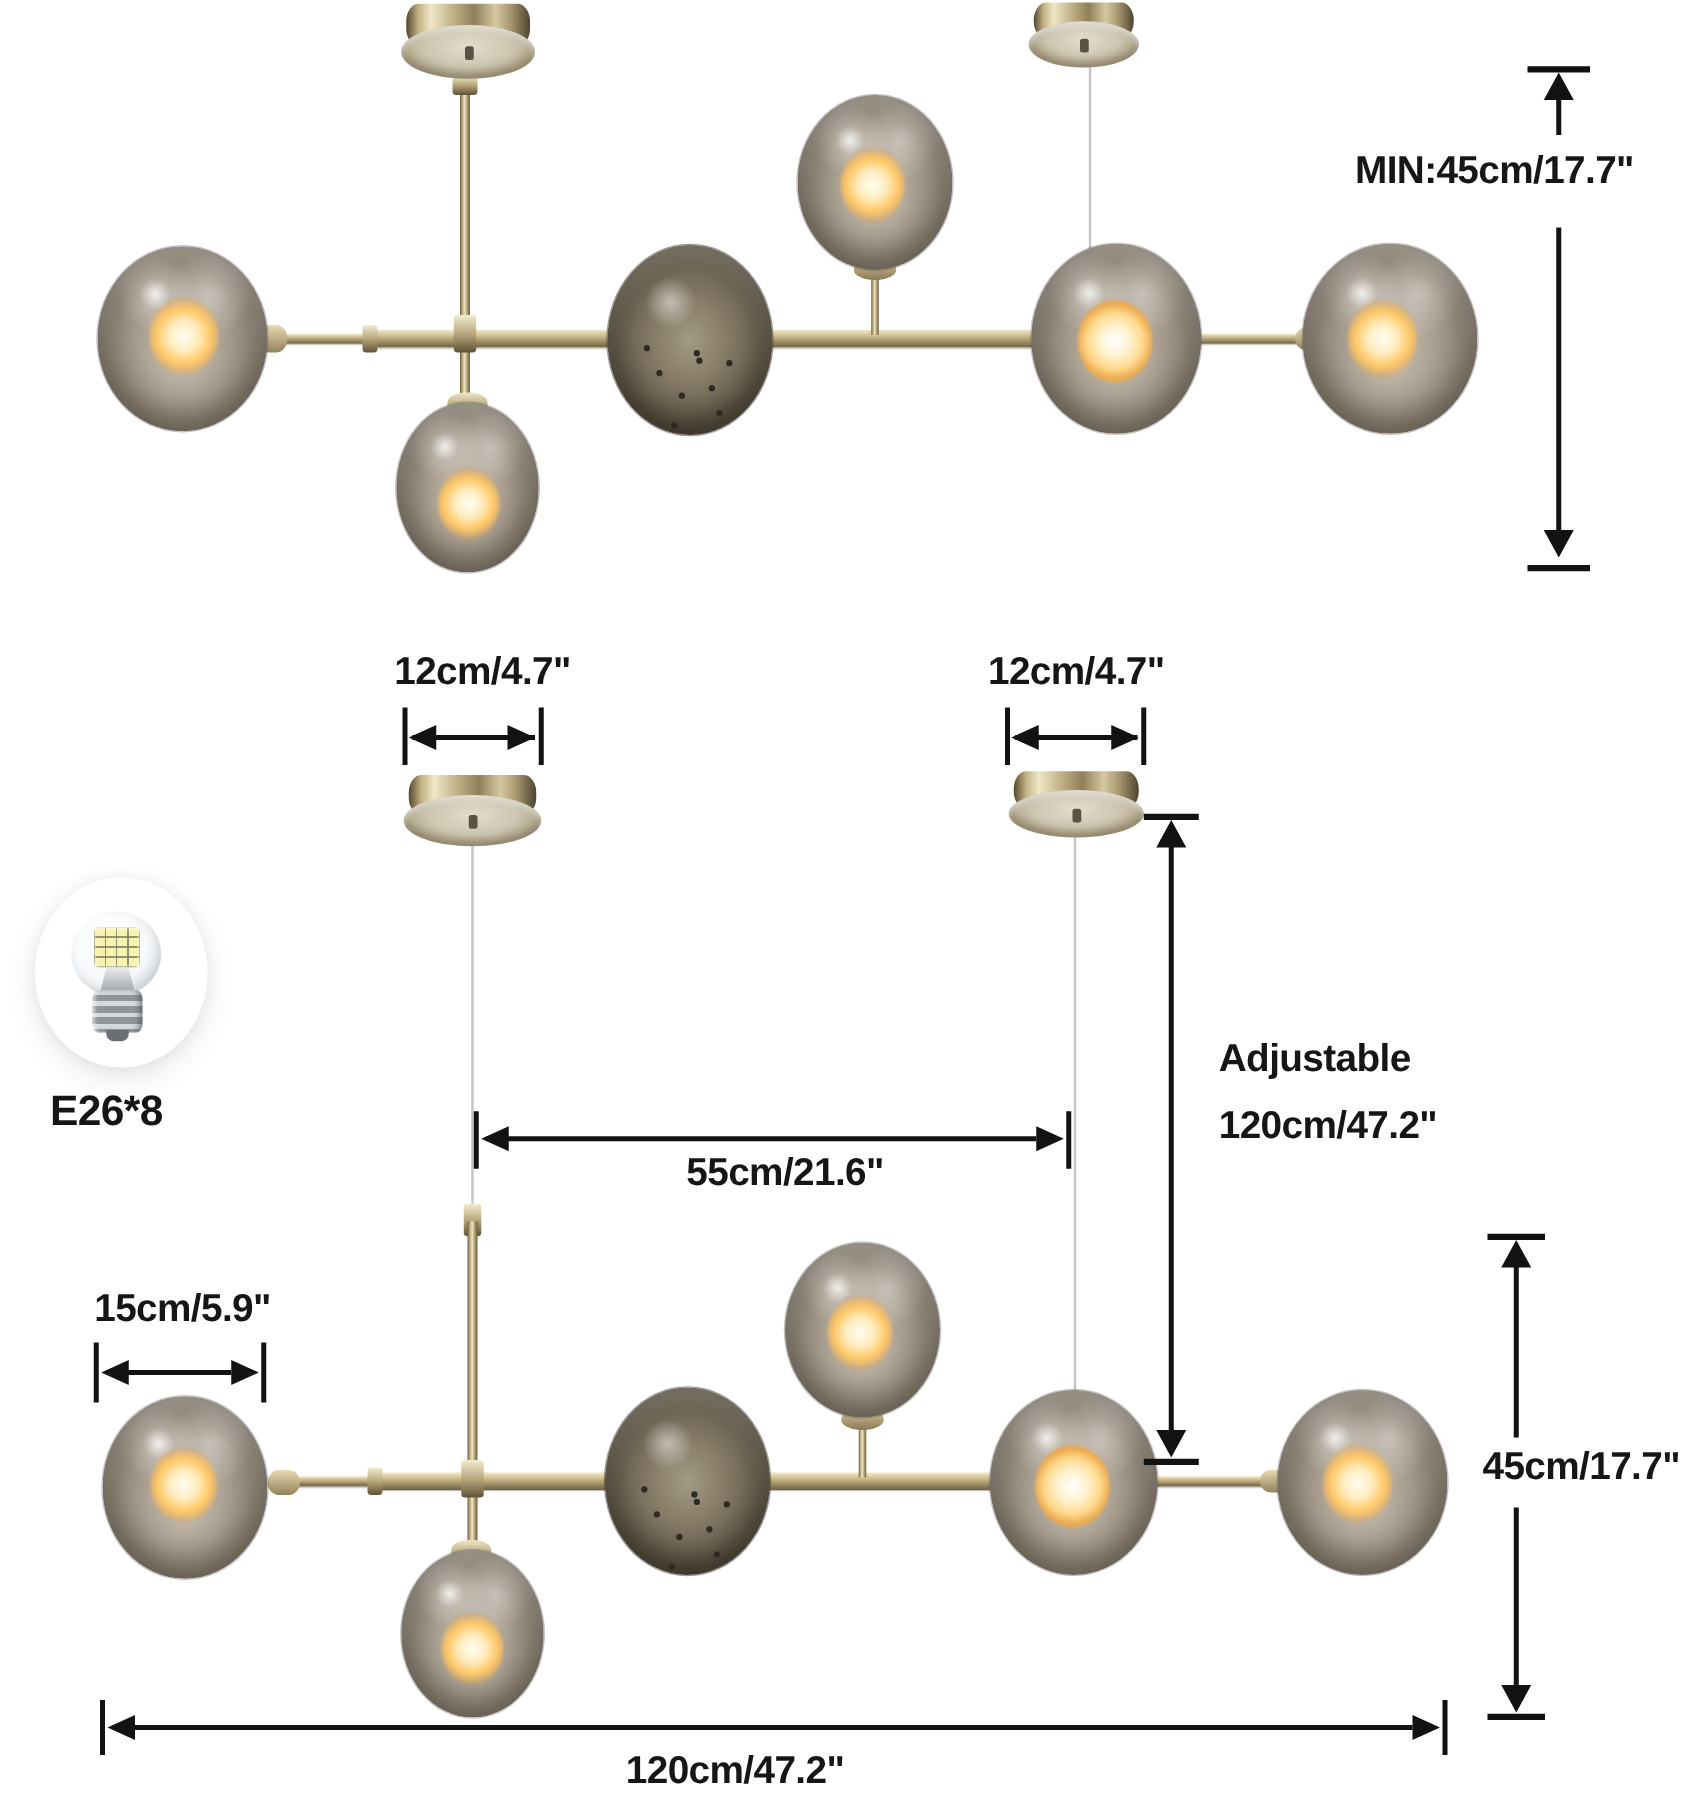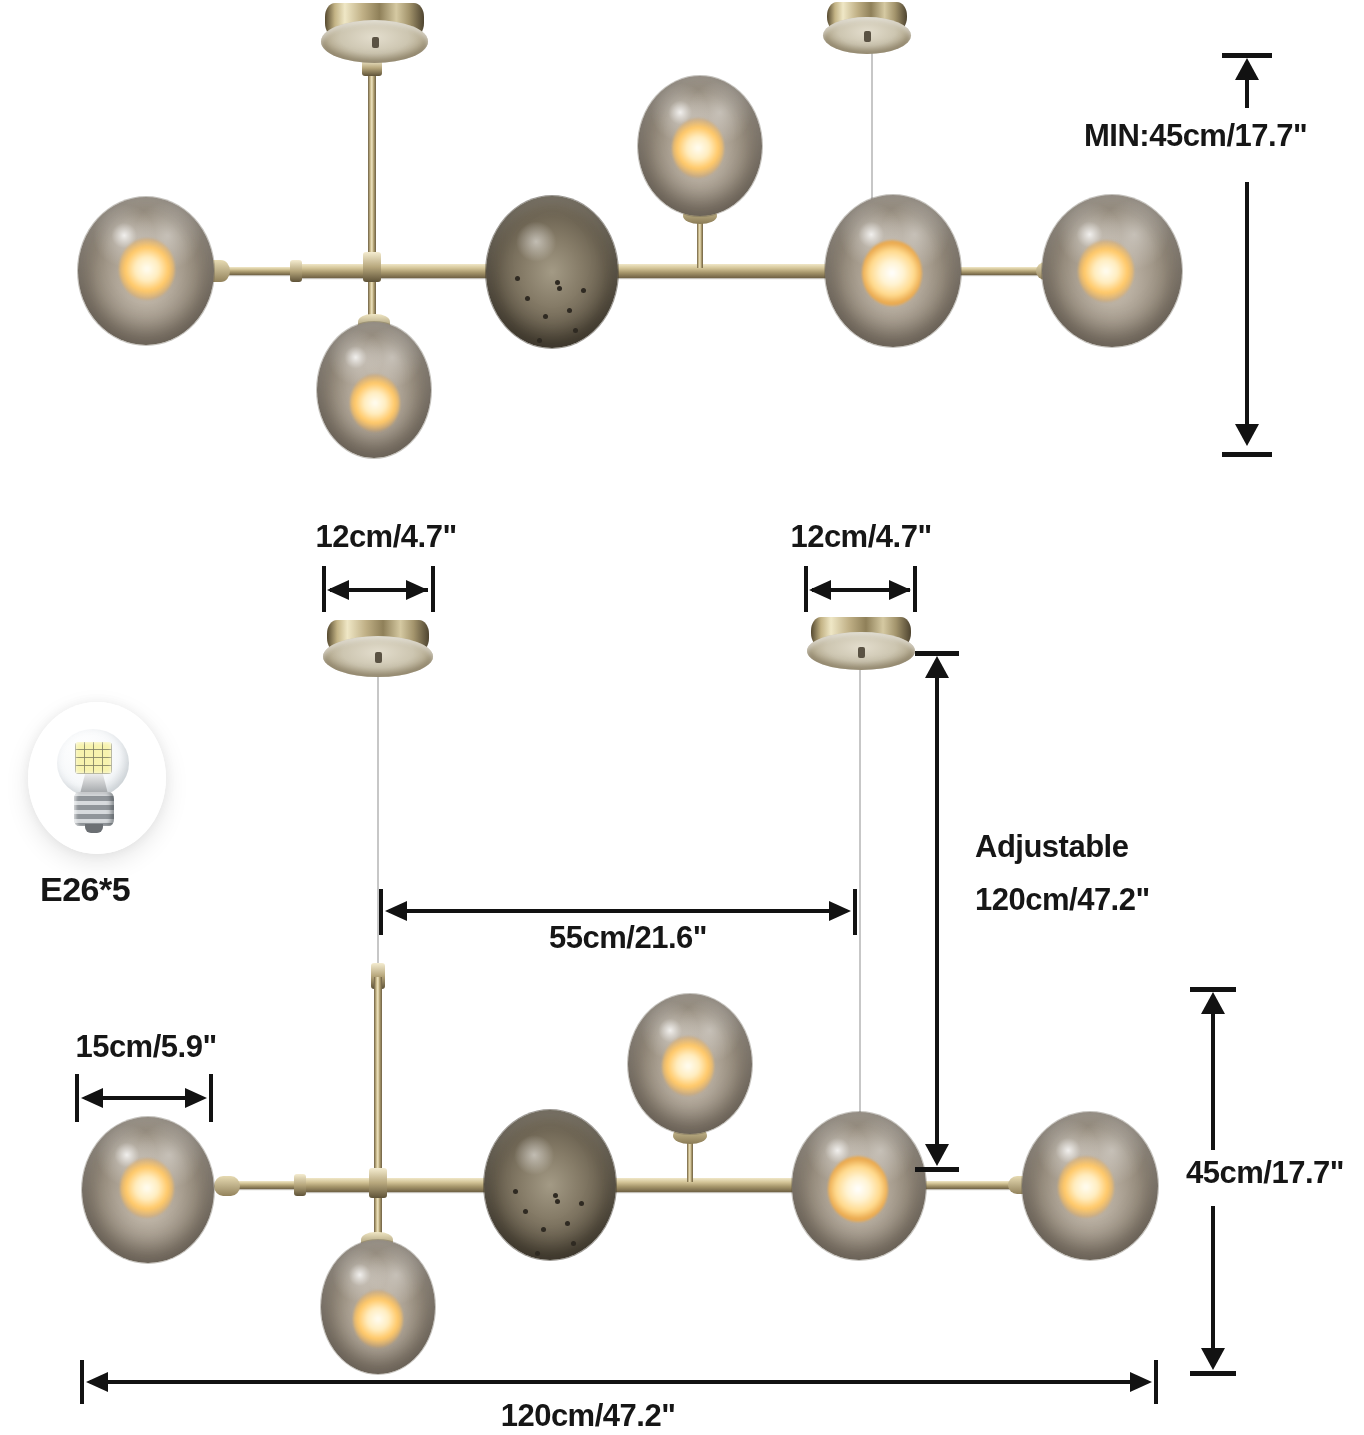--- a/index.html
+++ b/index.html
@@ -199,21 +199,21 @@
     <div class="glow" style="left:1058px;top:1156px;width:56px;height:62px"></div>
   </div>
 
   <div style="position:static">
     <div class="bulb-circle" style="left:28px;top:702px;width:138px;height:152px"></div>
     <div class="bulb-glass" style="left:57px;top:729px;width:72px;height:68px"></div>
     <div class="bulb-led" style="left:75px;top:742px;width:37px;height:32px"></div>
     <div class="bulb-sink" style="left:80px;top:774px;width:28px;height:20px"></div>
     <div class="bulb-screw" style="left:74px;top:792px;width:40px;height:34px"></div>
     <div class="bulb-tip" style="left:85px;top:824px;width:18px;height:9px"></div>
-    <div class="lbl big" style="left:40px;top:872px">E26*5</div>
+    <div class="lbl big" style="left:40px;top:872px">E26*8</div>
   </div>
 
   <div style="position:static">
     <div class="tbarh" style="left:915px;top:651px;width:44px;height:5px"></div>
     <div class="tri up" style="left:925px;top:656px"></div>
     <div class="vline" style="left:935px;top:674px;width:4px;height:472px"></div>
     <div class="tri down" style="left:925px;top:1144px"></div>
     <div class="tbarh" style="left:915px;top:1167px;width:44px;height:5px"></div>
     <div class="lbl" style="left:975px;top:831px">Adjustable</div>
     <div class="lbl" style="left:975px;top:884px">120cm/47.2"</div>

